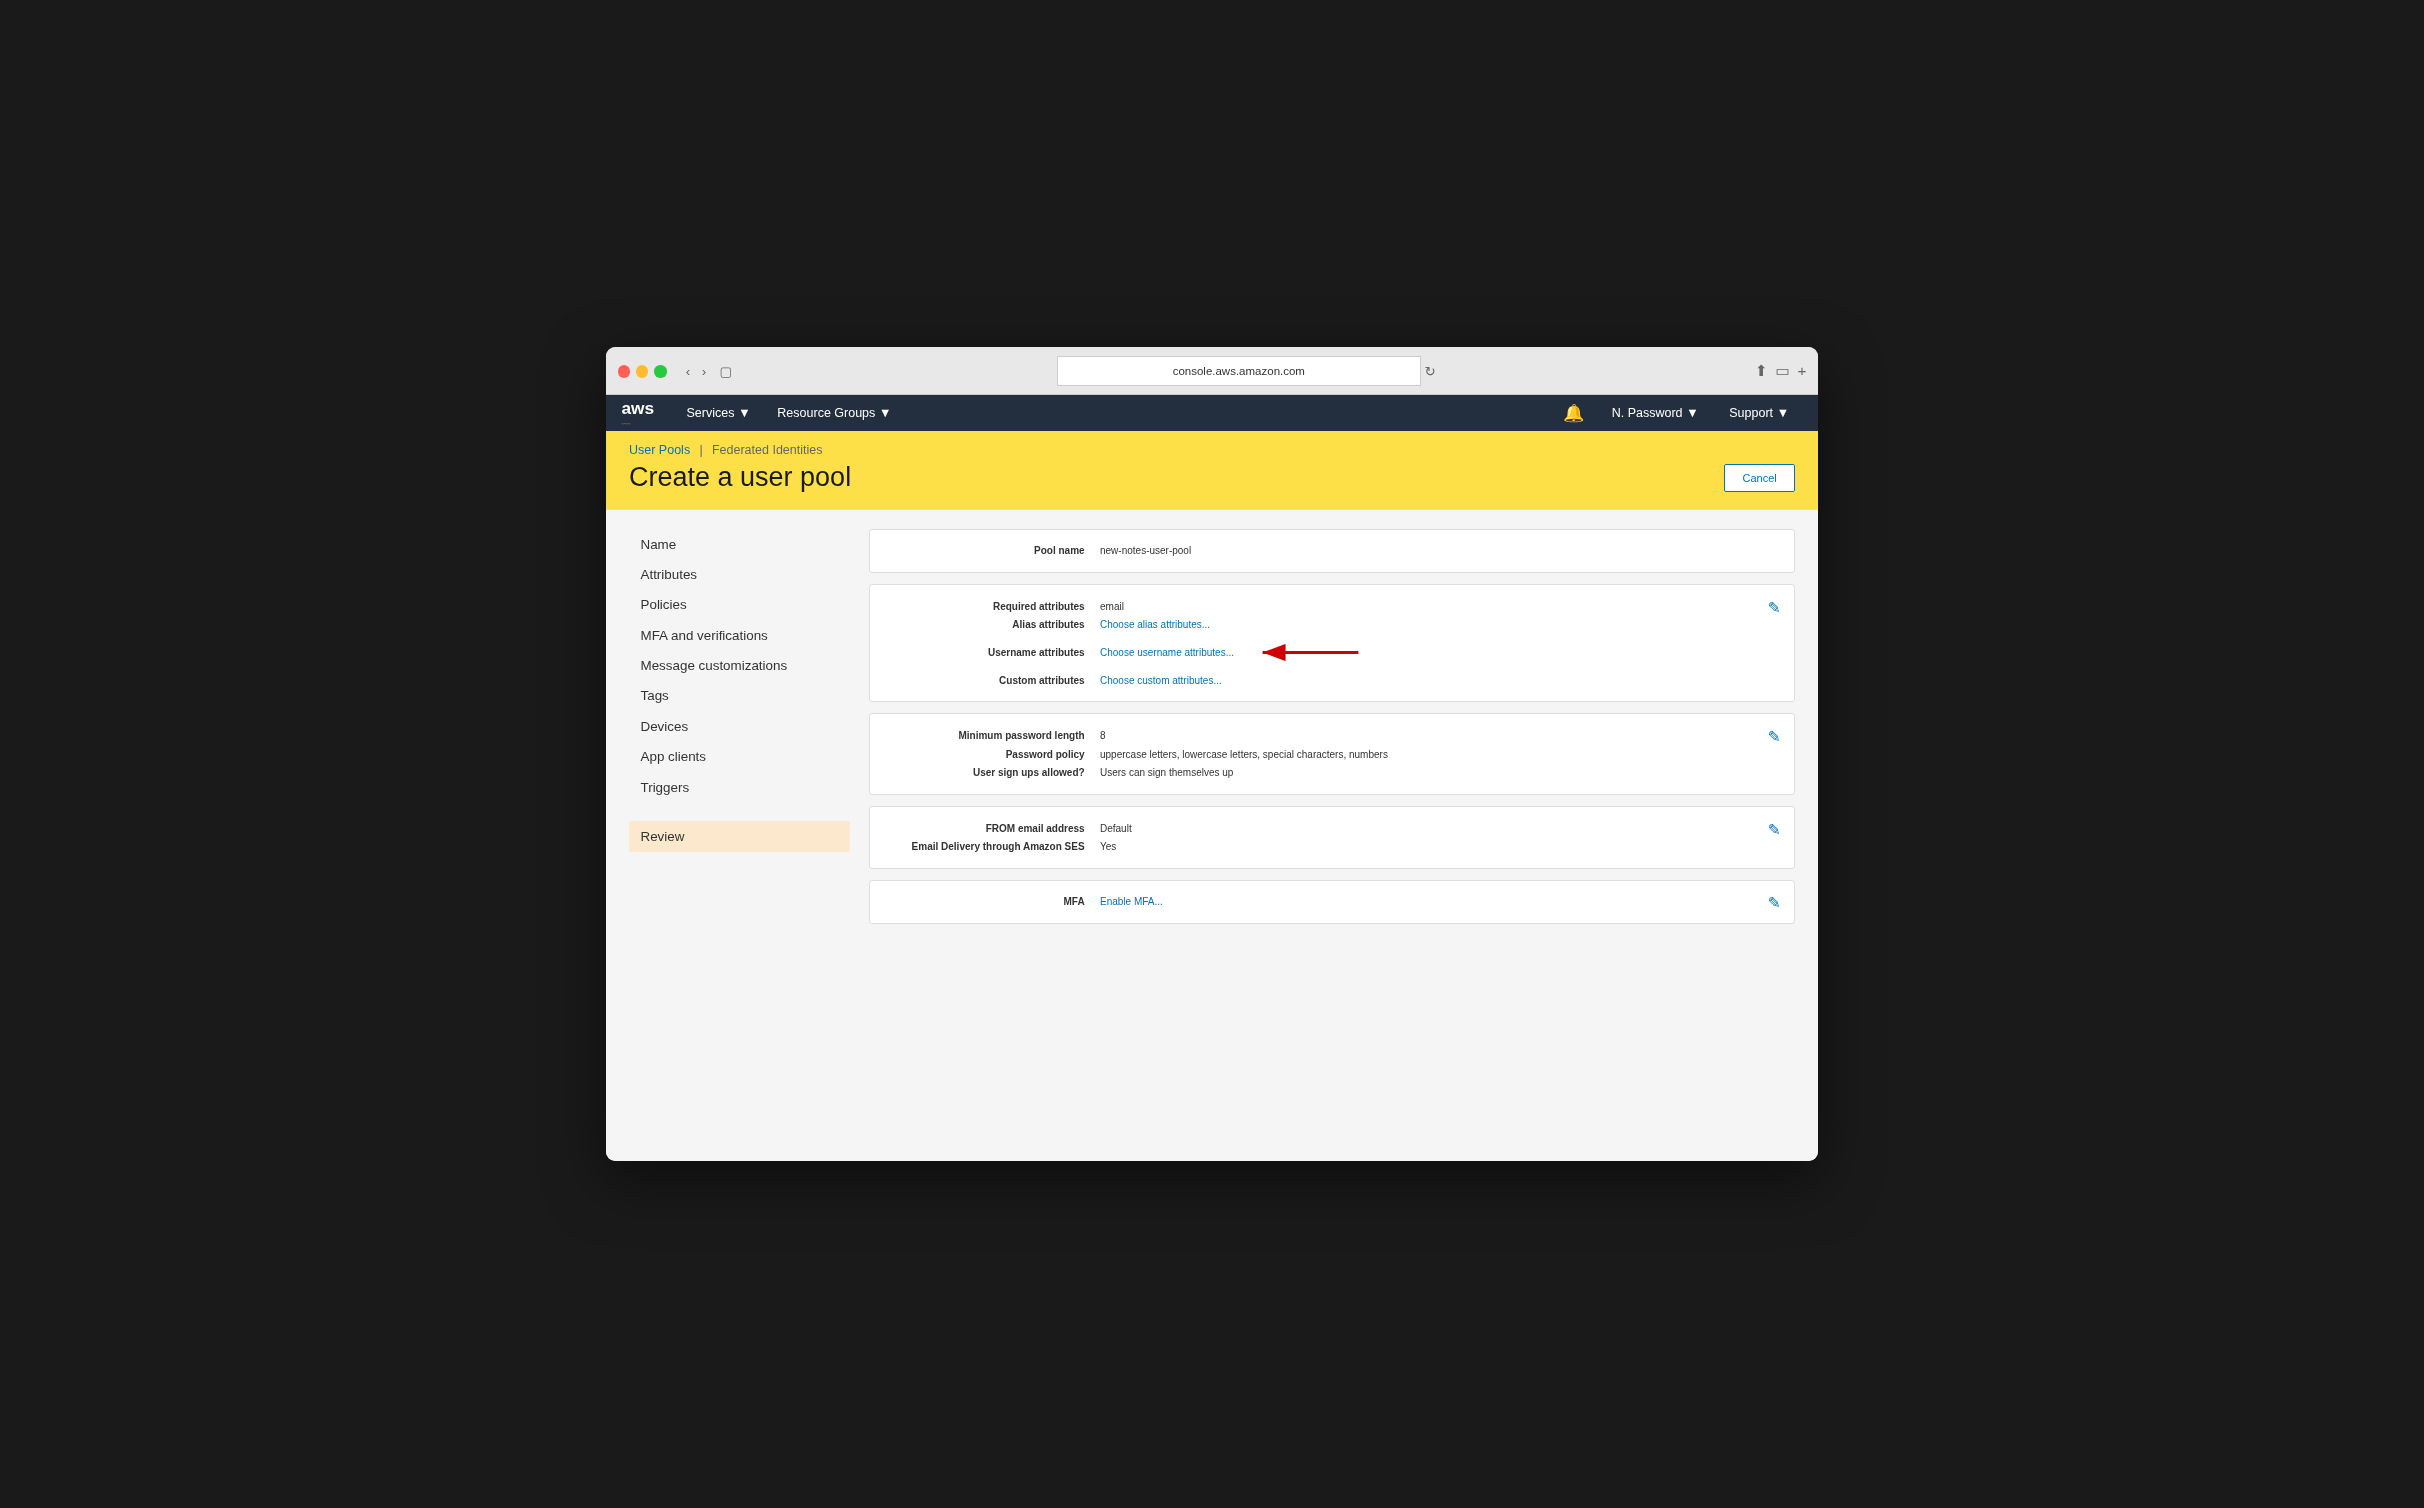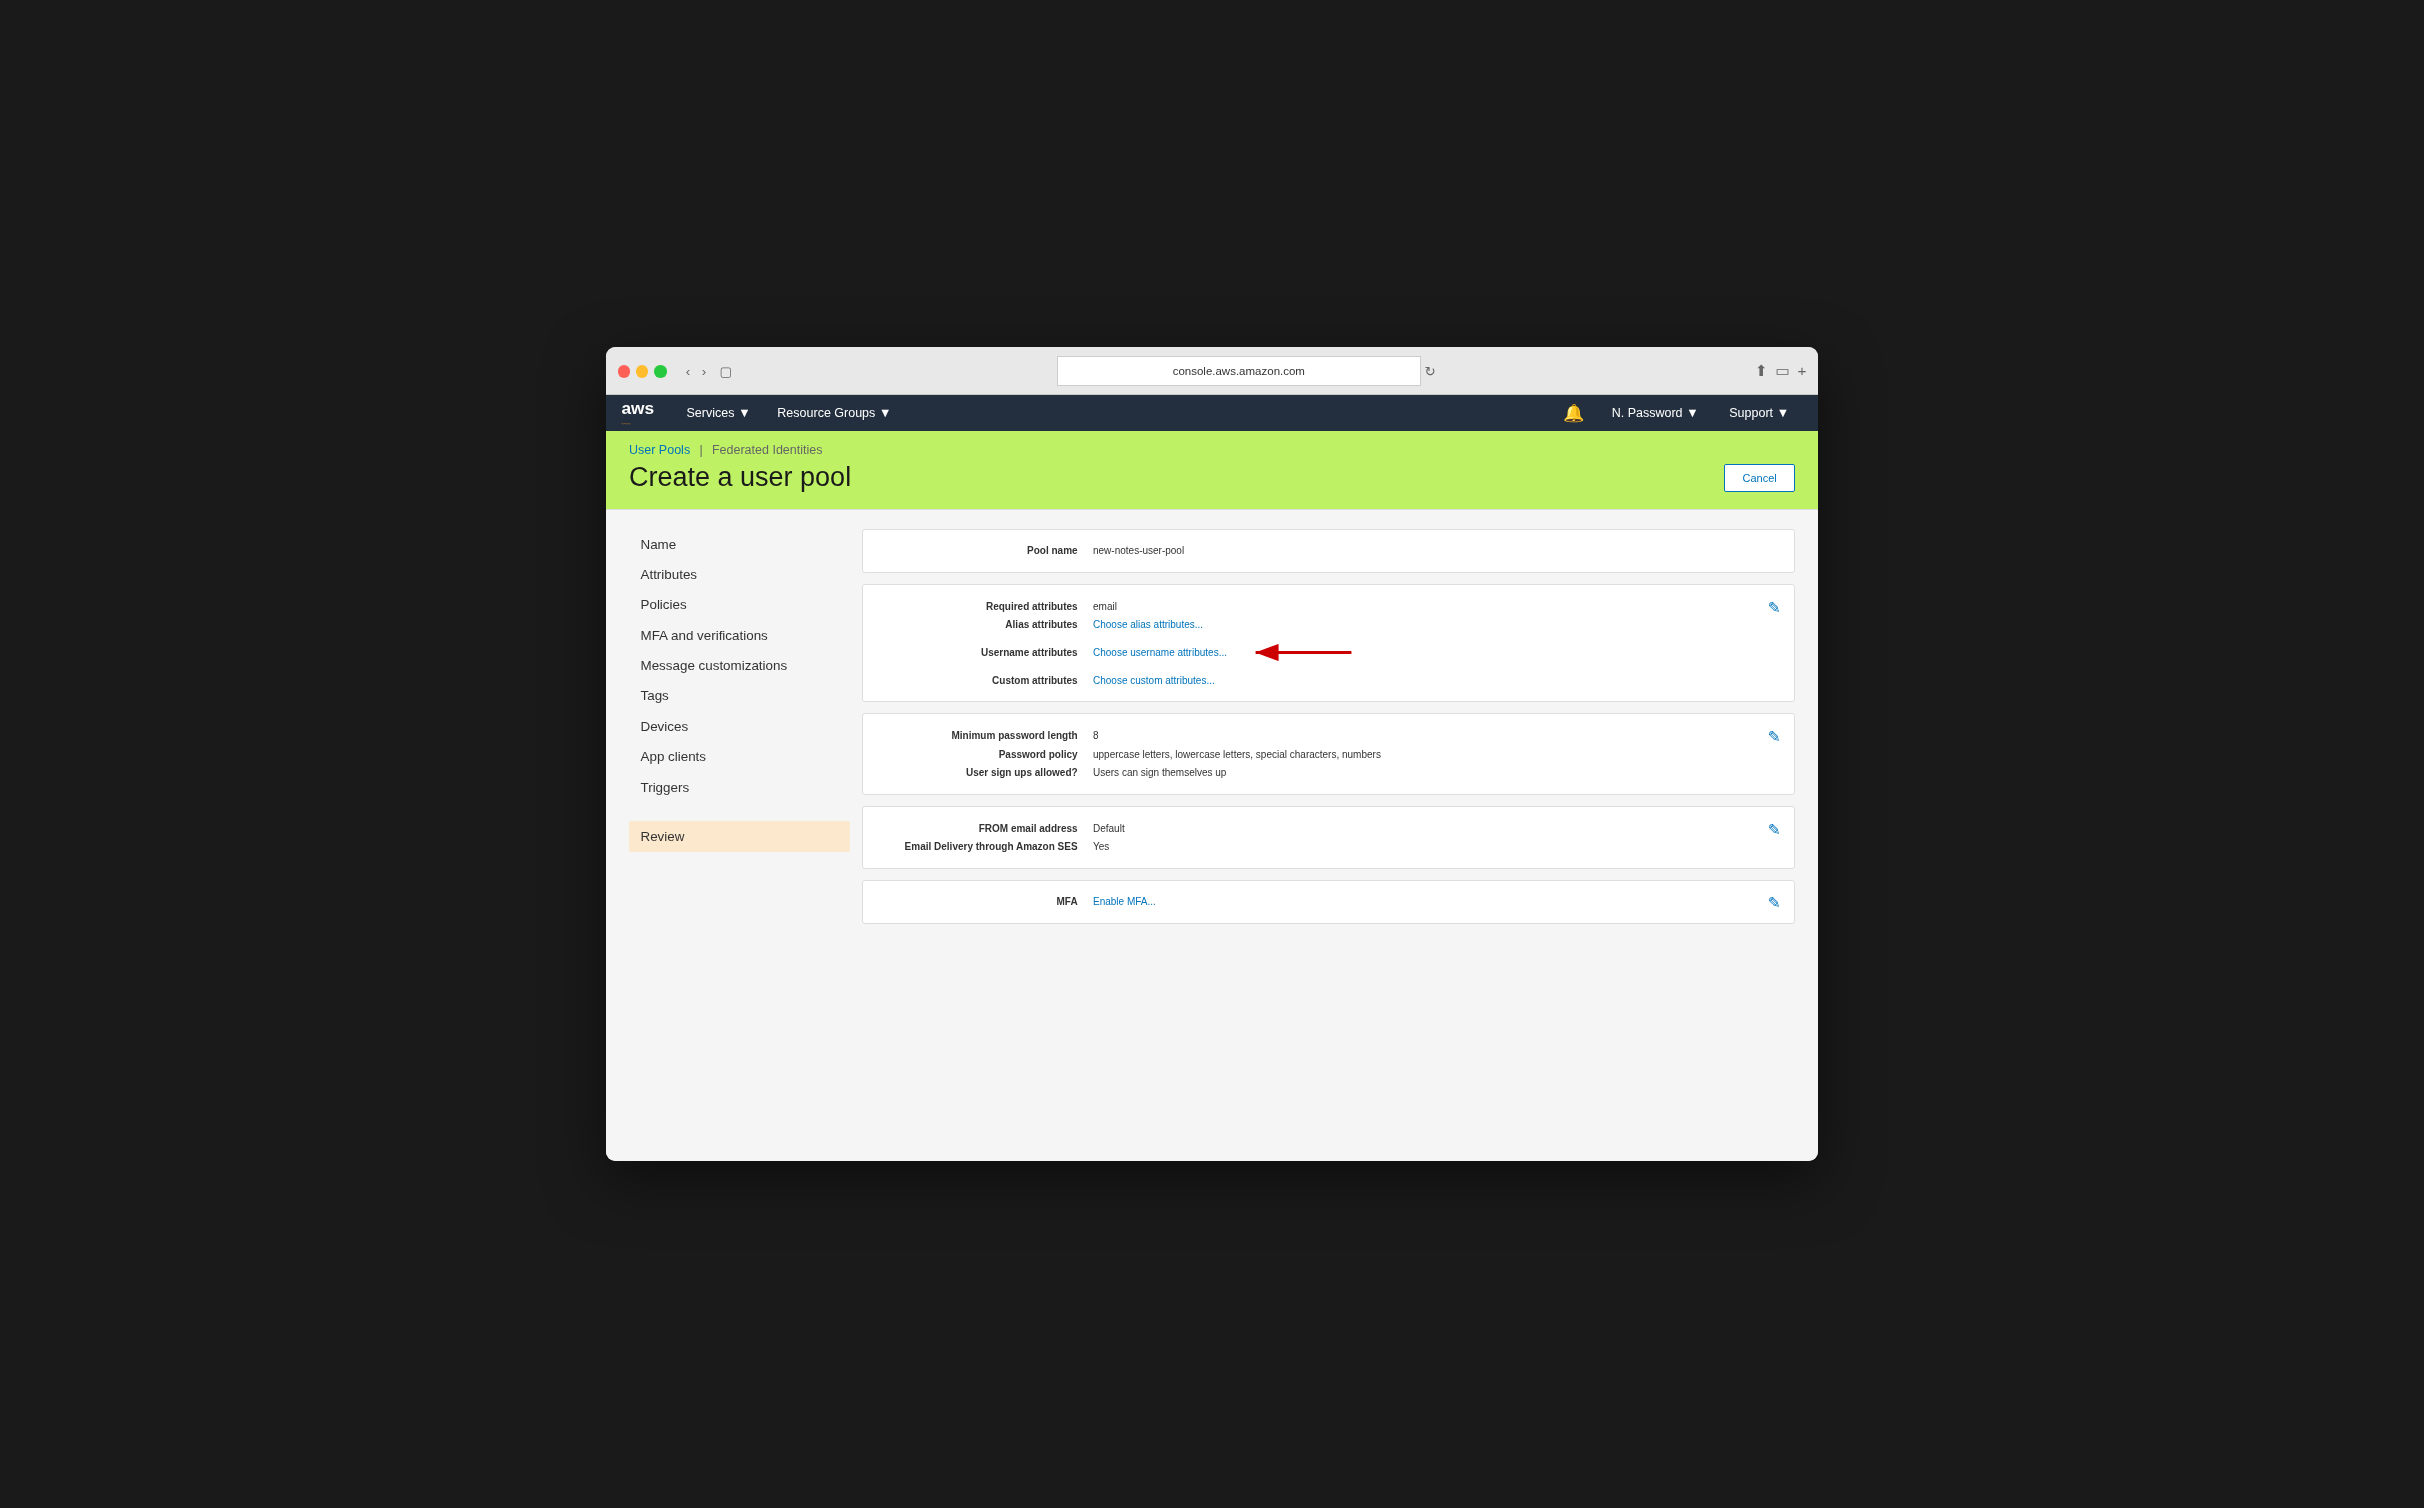--- a/index.html
+++ b/index.html
@@ -186,21 +186,21 @@
     }
 
     
     .main-content {
       background: #f5f5f5;
       min-height: 730px;
     }
 
     
     .page-header {
-      background: #bef264;
+      background: #fde047;
       padding: 11.5px 23px 15.4px;
       border-bottom: 1px solid #ddd;
     }
 
     .breadcrumb {
       font-size: 12.5px;
       margin-bottom: 5.8px;
     }
 
     .breadcrumb a {
@@ -236,21 +236,21 @@
       padding: 6.7px 17.3px;
       font-size: 11px;
       cursor: pointer;
       border-radius: 1.9px;
     }
 
     
     .body-layout {
       display: flex;
       padding: 19px 23px;
-      gap: 12px;
+      gap: 19px;
     }
 
     
     .sidebar {
       width: 221px;
       flex-shrink: 0;
     }
 
     .sidebar-item {
       padding: 7.7px 11.5px;

